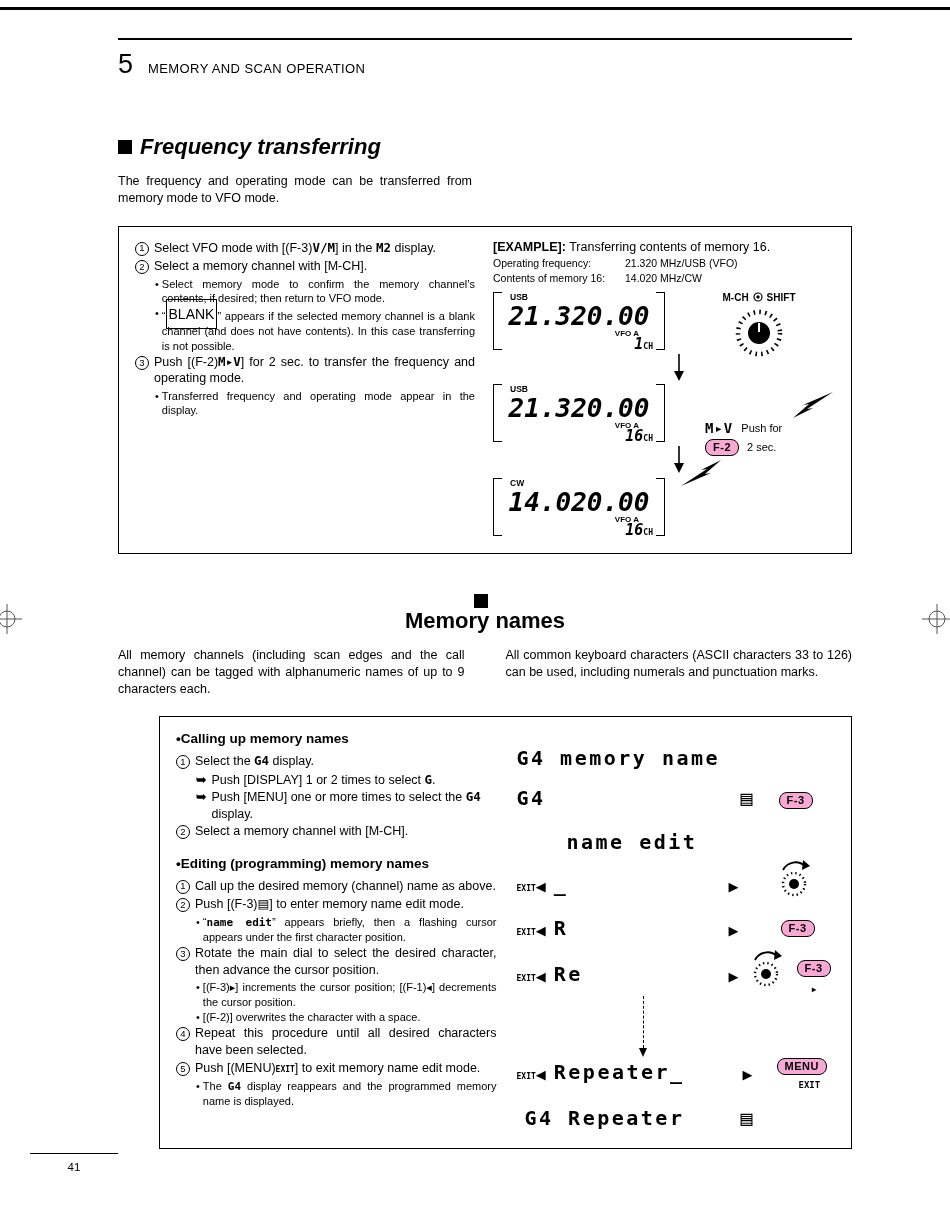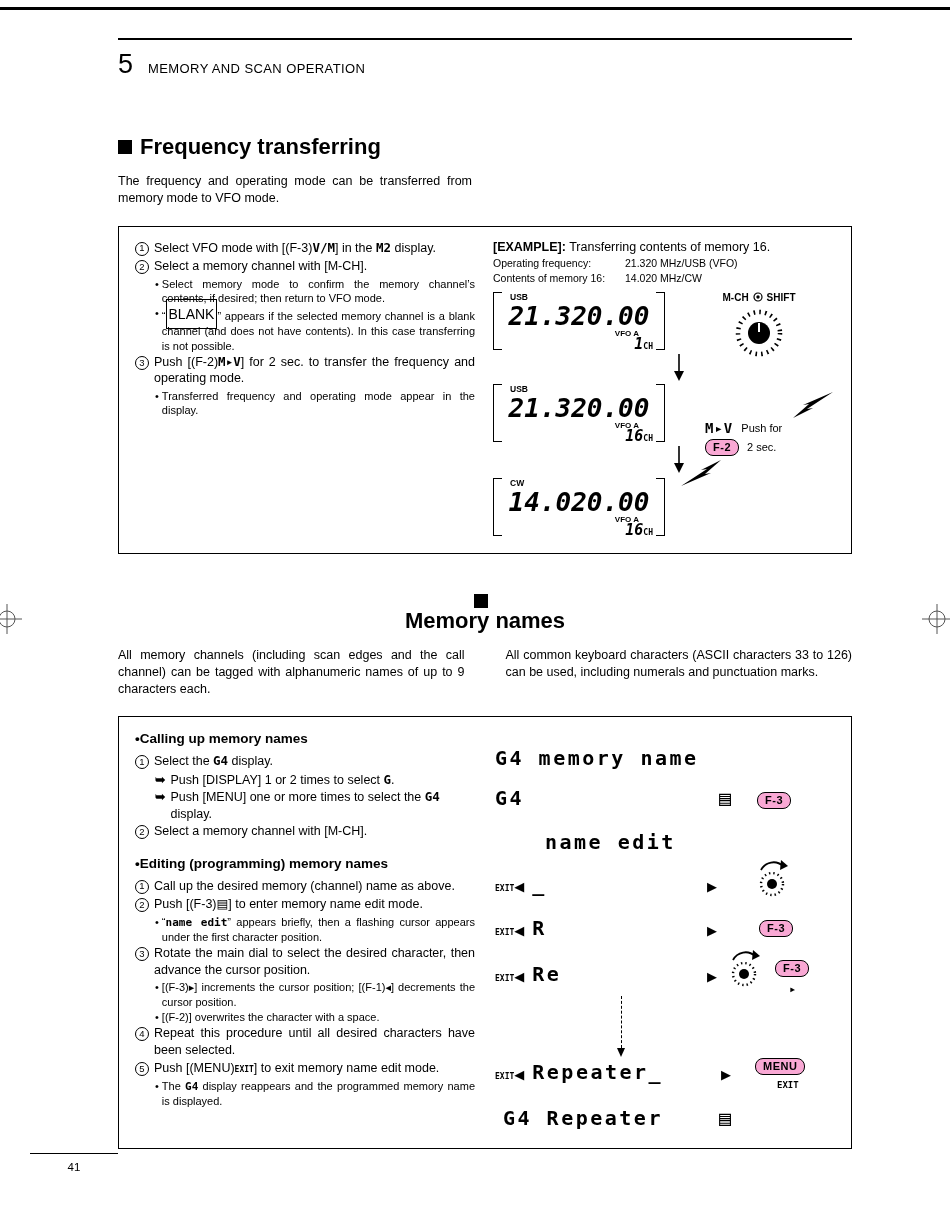--- a/index.html
+++ b/index.html
@@ -13,21 +13,21 @@
   .content { position:absolute; left:118px; top:38px; width:734px; }
 
   
   .chapter { border-top:2px solid #000; padding-top:9px; display:flex; align-items:baseline; gap:15px; }
   .chapter-num { font-size:27px; font-weight:400; }
   .chapter-title { font-size:13px; font-weight:400; letter-spacing:.4px; }
 
   
   .sec-heading { display:flex; align-items:center; font-size:22px; font-weight:700; }
   .sec-heading .sq { width:14px; height:14px; background:#000; margin-right:8px; flex:0 0 auto; }
-  .h-freq { margin-top:54px; }
+  .h-freq { margin-top:54px;font-style:italic; }
   .h-mem  { margin-top:40px;flex-direction:column; }
 
   .intro { width:354px; font-size:12.5px; line-height:1.38; text-align:justify; margin-top:13px; }
   .intro-cols { display:flex; gap:41px; margin-top:13px; }
   .intro-cols p { width:354px; font-size:12.5px; line-height:1.38; text-align:justify; }
 
   
   .box { border:1px solid #000; margin-top:18px; padding:13px 16px; display:flex; gap:18px; }
   .col-l { width:340px; }
   .col-r { width:340px; position:relative; }
@@ -255,21 +255,21 @@
   <h2 class="sec-heading h-mem">
     <span class="sq"></span>
     <span>Memory names</span>
   </h2>
 
   <div class="intro-cols">
     <p>All memory channels (including scan edges and the call channel) can be tagged with alphanumeric names of up to 9 characters each.</p>
     <p>All common keyboard characters (ASCII characters 33 to 126) can be used, including numerals and punctuation marks.</p>
   </div>
 
-  <div class="box" style="min-height:432px;">
+  <div class="box" style="min-height:432px;margin-left:41px;">
     <div class="col-l">
 
       <h3 class="sub-heading">•Calling up memory names</h3>
 
       <div class="step">
         <span class="stepnum">1</span>
         <div class="steptxt"><span>Select the </span><span class="lcd">G4</span><span> display.</span></div>
       </div>
       <div class="substep">
         <span class="smark">➥</span>

